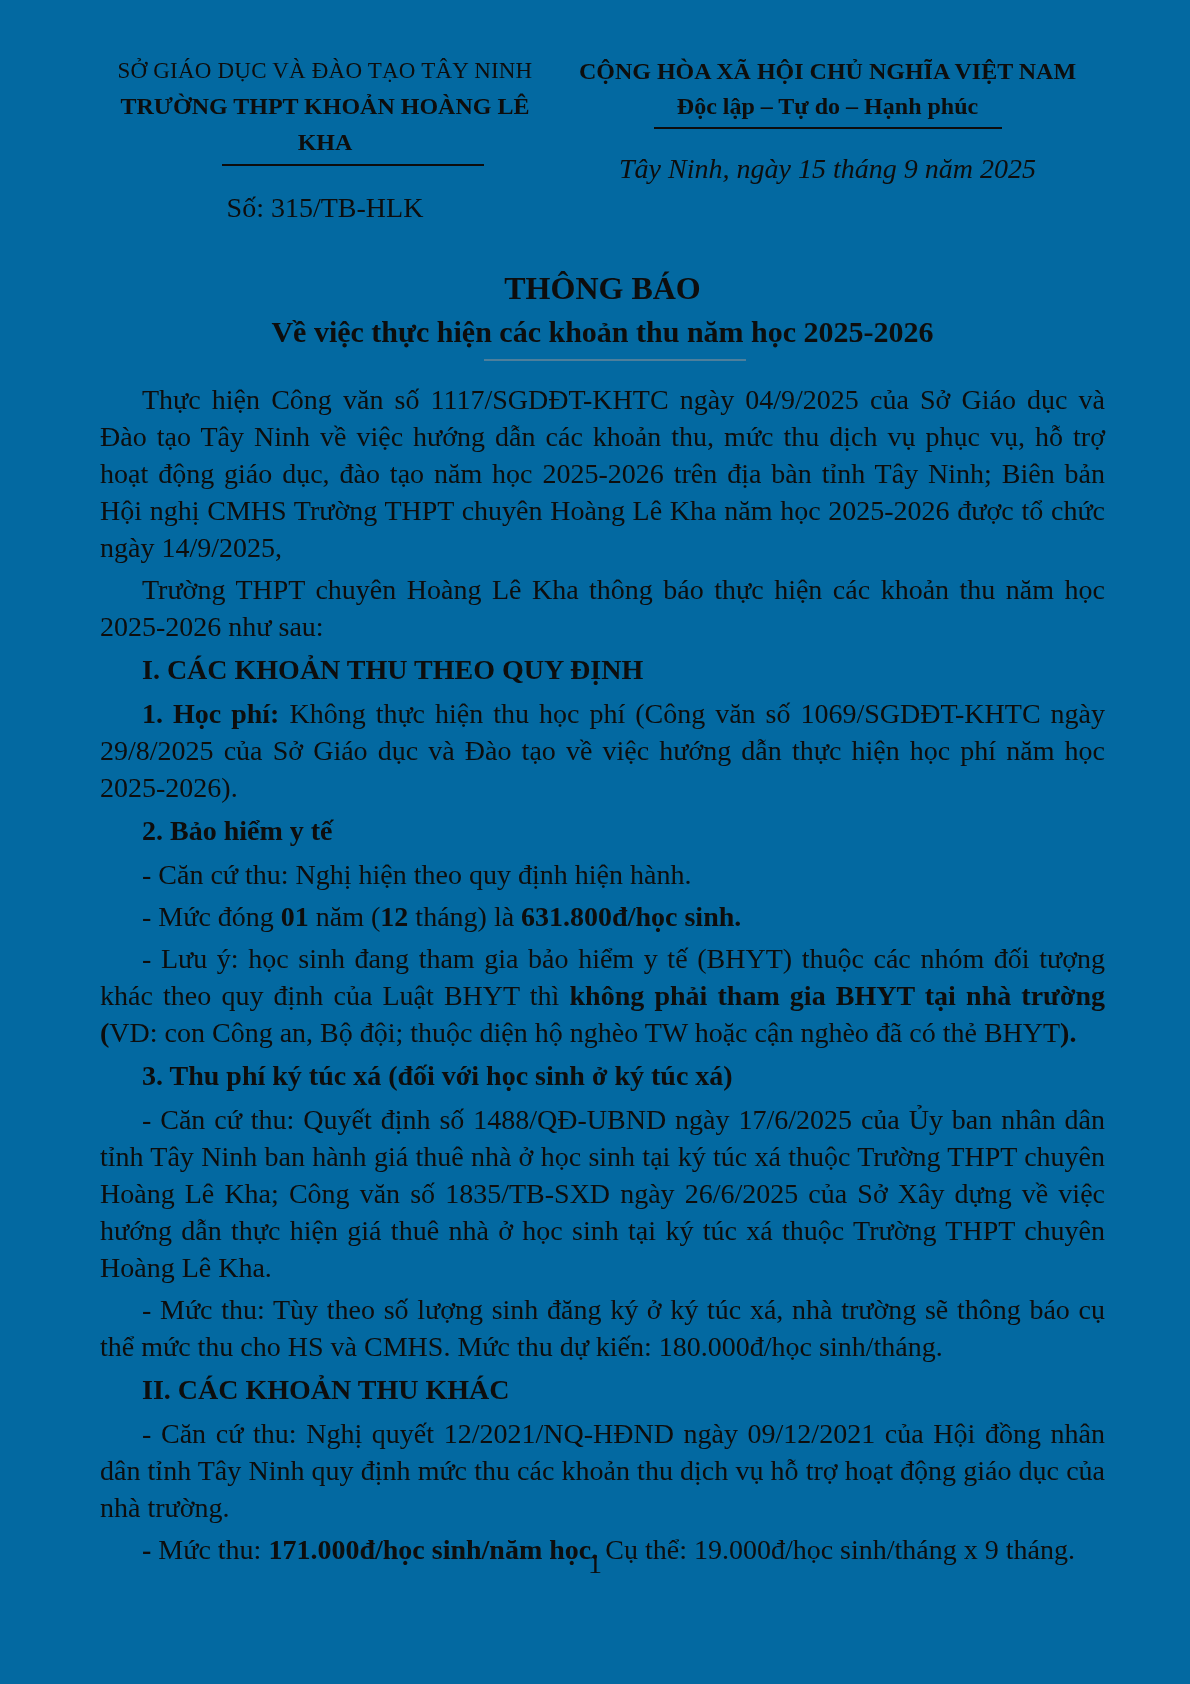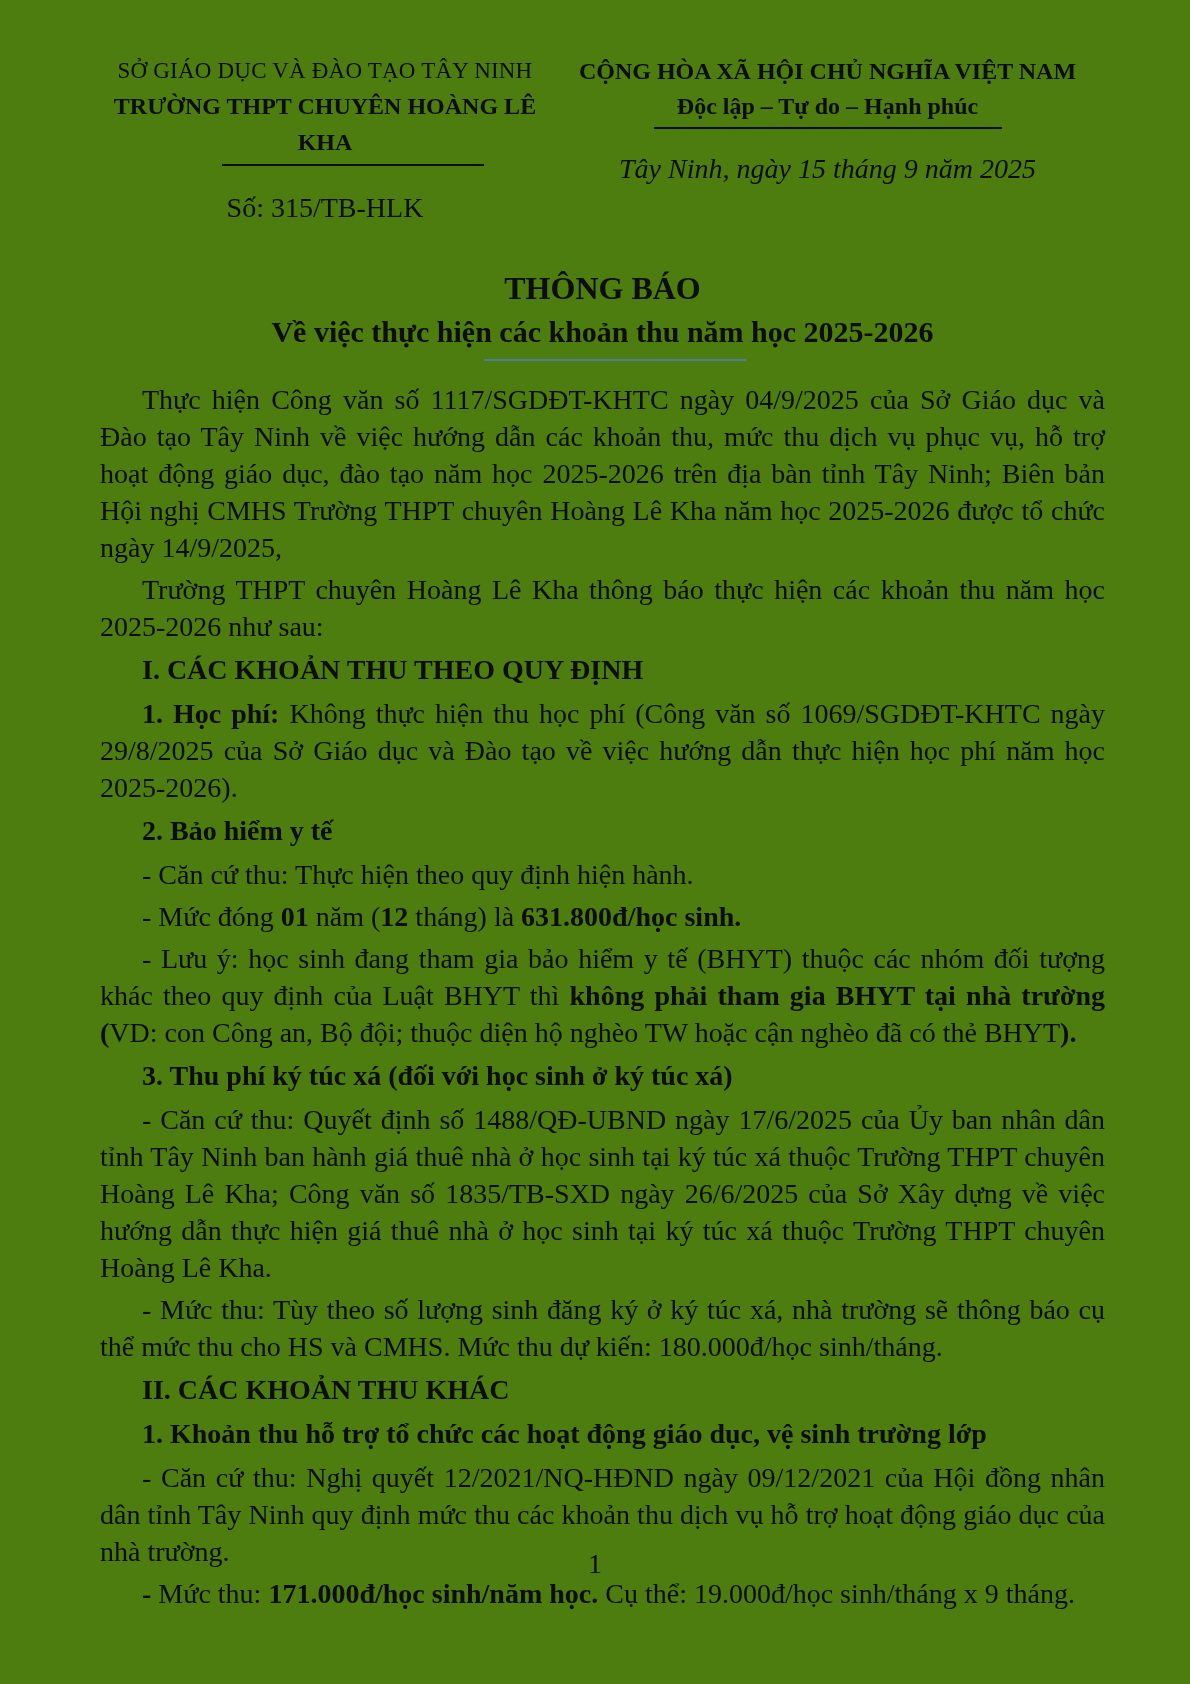--- a/index.html
+++ b/index.html
@@ -1,17 +1,17 @@
 <!DOCTYPE html>
 <html lang="vi"><head>
 <meta charset="utf-8">
 <style>
   html,body{margin:0;padding:0;background:#ffffff;}
   .page{
-    width:1190px;height:1684px;background:#4d7c0f;box-sizing:border-box;
+    width:1190px;height:1684px;background:#0369a1;box-sizing:border-box;
     padding:54px 85px 0 100px;position:relative;overflow:hidden;
     font-family:"Liberation Serif","DejaVu Serif",serif;color:#0d0d0d;
   }
   
   .hdr{display:flex;width:100%;}
   .hdr-col{text-align:center;}
   .hdr-left{width:450px;flex:0 0 450px;}
   .hdr-right{flex:1 1 auto;}
   .agency{font-size:23px;line-height:34px;letter-spacing:.2px;}
   .school{font-size:24px;line-height:36px;font-weight:bold;}
@@ -34,21 +34,21 @@
   .page-number{position:absolute;left:0;right:0;top:1548px;text-align:center;font-size:28px;}
 </style>
 </head>
 <body>
 
 <div class="page">
 
   <div class="hdr">
     <div class="hdr-col hdr-left">
       <div class="agency">SỞ GIÁO DỤC VÀ ĐÀO TẠO TÂY NINH</div>
-      <div class="school">TRƯỜNG THPT CHUYÊN HOÀNG LÊ KHA</div>
+      <div class="school">TRƯỜNG THPT KHOẢN HOÀNG LÊ KHA</div>
       <div class="rule rule-left"></div>
       <div class="doc-number">Số: 315/TB-HLK</div>
     </div>
     <div class="hdr-col hdr-right">
       <div class="country">CỘNG HÒA XÃ HỘI CHỦ NGHĨA VIỆT NAM</div>
       <div class="motto">Độc lập – Tự do – Hạnh phúc</div>
       <div class="rule rule-right"></div>
       <div class="place-date">Tây Ninh, ngày 15 tháng 9 năm 2025</div>
     </div>
   </div>
@@ -58,27 +58,26 @@
     <div class="doc-subtitle">Về việc thực hiện các khoản thu năm học 2025-2026</div>
     <div class="rule rule-subtitle"></div>
   </div>
 
   <div class="doc-body">
     <p class="body"><span>Thực hiện Công văn số 1117/SGDĐT-KHTC ngày 04/9/2025 của Sở Giáo dục và Đào tạo Tây Ninh về việc hướng dẫn các khoản thu, mức thu dịch vụ phục vụ, hỗ trợ hoạt động giáo dục, đào tạo năm học 2025-2026 trên địa bàn tỉnh Tây Ninh; Biên bản Hội nghị CMHS Trường THPT chuyên Hoàng Lê Kha năm học 2025-2026 được tổ chức ngày 14/9/2025,</span></p>
     <p class="body"><span>Trường THPT chuyên Hoàng Lê Kha thông báo thực hiện các khoản thu năm học 2025-2026 như sau:</span></p>
     <p class="heading"><b>I. CÁC KHOẢN THU THEO QUY ĐỊNH</b></p>
     <p class="body"><b>1. Học phí: </b><span>Không thực hiện thu học phí (Công văn số 1069/SGDĐT-KHTC ngày 29/8/2025 của Sở Giáo dục và Đào tạo về việc hướng dẫn thực hiện học phí năm học 2025-2026).</span></p>
     <p class="heading"><b>2. Bảo hiểm y tế</b></p>
-    <p class="body"><span>- Căn cứ thu: Thực hiện theo quy định hiện hành.</span></p>
+    <p class="body"><span>- Căn cứ thu: Nghị hiện theo quy định hiện hành.</span></p>
     <p class="body"><span>- Mức đóng </span><b>01</b><span> năm (</span><b>12</b><span> tháng) là </span><b>631.800đ/học sinh.</b></p>
     <p class="body"><span>- Lưu ý: học sinh đang tham gia bảo hiểm y tế (BHYT) thuộc các nhóm đối tượng khác theo quy định của Luật BHYT thì </span><b>không phải tham gia BHYT tại nhà trường (</b><span>VD: con Công an, Bộ đội; thuộc diện hộ nghèo TW hoặc cận nghèo đã có thẻ BHYT</span><b>).</b></p>
     <p class="heading"><b>3. Thu phí ký túc xá (đối với học sinh ở ký túc xá)</b></p>
     <p class="body"><span>- Căn cứ thu: Quyết định số 1488/QĐ-UBND ngày 17/6/2025 của Ủy ban nhân dân tỉnh Tây Ninh ban hành giá thuê nhà ở học sinh tại ký túc xá thuộc Trường THPT chuyên Hoàng Lê Kha; Công văn số 1835/TB-SXD ngày 26/6/2025 của Sở Xây dựng về việc hướng dẫn thực hiện giá thuê nhà ở học sinh tại ký túc xá thuộc Trường THPT chuyên Hoàng Lê Kha.</span></p>
     <p class="body"><span>- Mức thu: Tùy theo số lượng sinh đăng ký ở ký túc xá, nhà trường sẽ thông báo cụ thể mức thu cho HS và CMHS. Mức thu dự kiến: 180.000đ/học sinh/tháng.</span></p>
     <p class="heading"><b>II. CÁC KHOẢN THU KHÁC</b></p>
-    <p class="heading"><b>1. Khoản thu hỗ trợ tổ chức các hoạt động giáo dục, vệ sinh trường lớp</b></p>
     <p class="body"><span>- Căn cứ thu: Nghị quyết 12/2021/NQ-HĐND ngày 09/12/2021 của Hội đồng nhân dân tỉnh Tây Ninh quy định mức thu các khoản thu dịch vụ hỗ trợ hoạt động giáo dục của nhà trường.</span></p>
     <p class="body"><b>- </b><span>Mức thu: </span><b>171.000đ/học sinh/năm học. </b><span>Cụ thể: 19.000đ/học sinh/tháng x 9 tháng.</span></p>
   </div>
 
   <div class="page-number">1</div>
 
 </div>
 
 </body></html>

